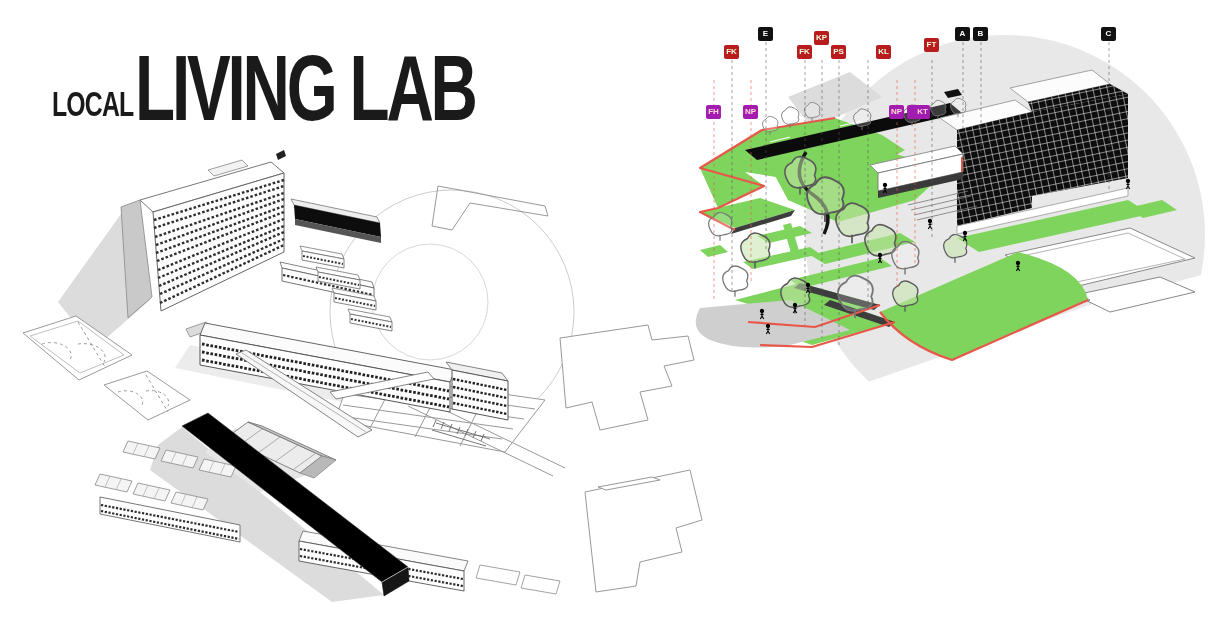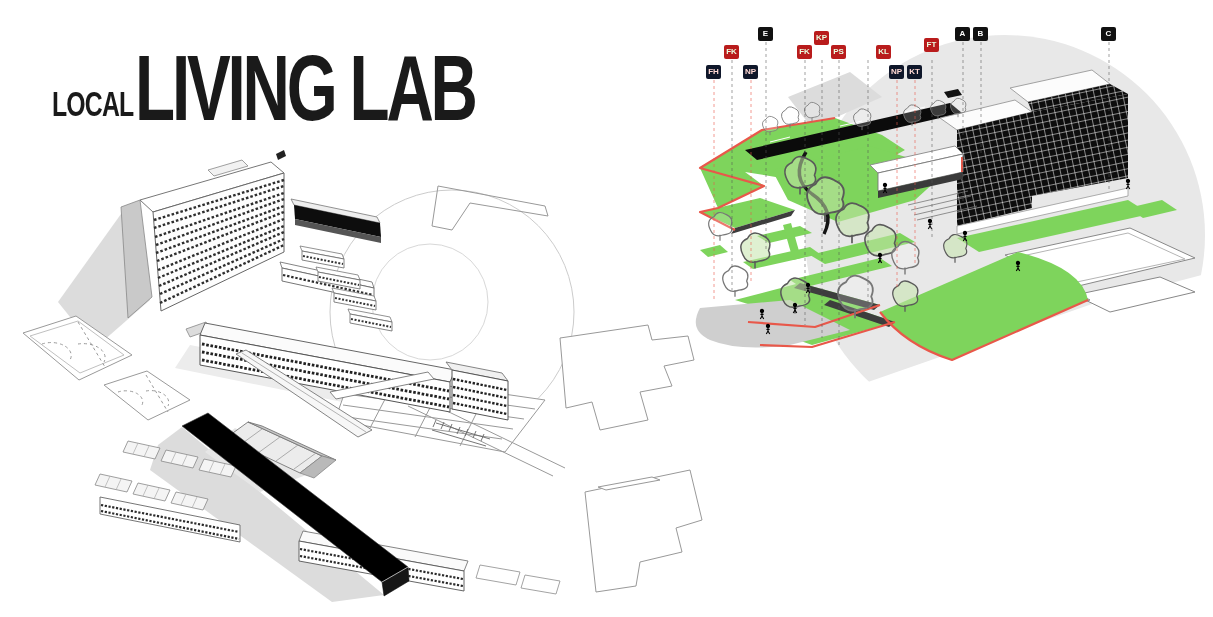--- a/index.html
+++ b/index.html
@@ -8,21 +8,21 @@
   
   .title-wrap{position:absolute;left:52px;top:48px;transform:scale(.80,1.12);
               transform-origin:left top;display:flex;align-items:flex-end;color:#1a1a1a;}
   .title-prefix{font-size:31px;font-weight:900;letter-spacing:-1px;line-height:1;
                 margin:0 2px 6px 0;}
   .title-main{font-size:82px;font-weight:900;letter-spacing:-4px;line-height:.88;}
   
   .chip{position:absolute;width:15px;height:14px;border-radius:2px;color:#fff;
         font-size:8px;font-weight:700;display:flex;align-items:center;justify-content:center;
         letter-spacing:0;line-height:1;}
-  .chip.red{background:#0f172a;color:#ffd9d4;}
+  .chip.red{background:#a21caf;color:#ffd9d4;margin-top:40px;}
   .chip.green{background:#b91c1c;color:#eaffe2;}
   .chip.black{background:#111;color:#fff;}
   svg{position:absolute;left:0;top:0;}
 </style>
 </head>
 <body>
 
 <div class="page">
 
 <svg width="1213" height="617" viewBox="0 0 1213 617">
@@ -393,19 +393,19 @@
 
 <div class="chip red" style="left:706px;top:65px;">FH</div>
 <div class="chip green" style="left:724px;top:45px;">FK</div>
 <div class="chip red" style="left:743px;top:65px;">NP</div>
 <div class="chip black" style="left:758px;top:27px;">E</div>
 <div class="chip green" style="left:797px;top:45px;">FK</div>
 <div class="chip green" style="left:814px;top:31px;">KP</div>
 <div class="chip green" style="left:831px;top:45px;">PS</div>
 <div class="chip green" style="left:876px;top:45px;">KL</div>
 <div class="chip red" style="left:889px;top:65px;">NP</div>
-<div class="chip red" style="left:907px;top:65px;">KT</div>
+<div class="chip red" style="left:907px;top:65px;padding-left:8px;">KT</div>
 <div class="chip green" style="left:924px;top:38px;">FT</div>
 <div class="chip black" style="left:955px;top:27px;">A</div>
 <div class="chip black" style="left:973px;top:27px;">B</div>
 <div class="chip black" style="left:1101px;top:27px;">C</div>
 
 </div>
 
 </body></html>

